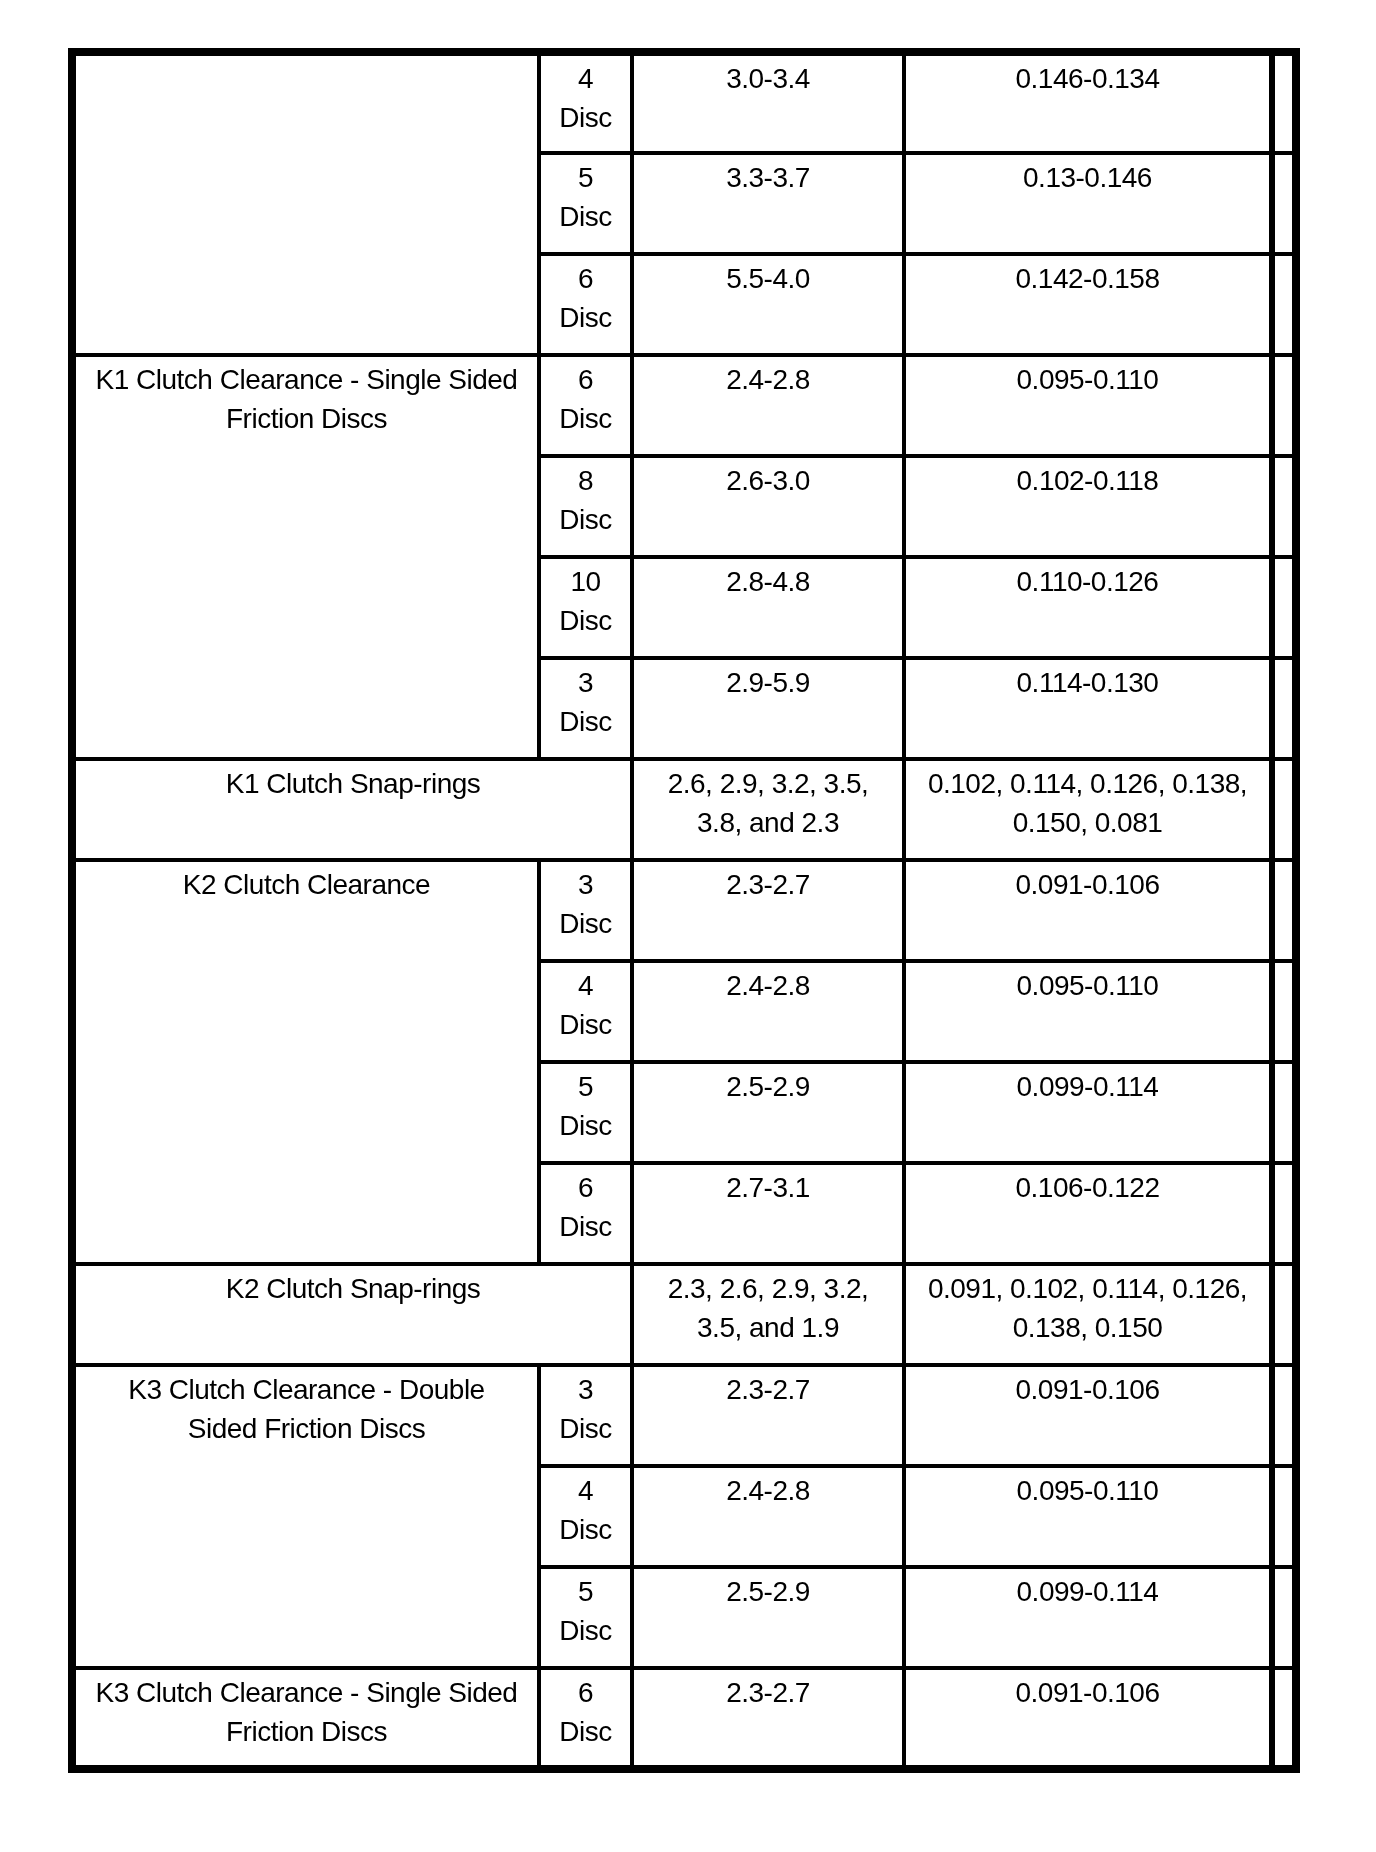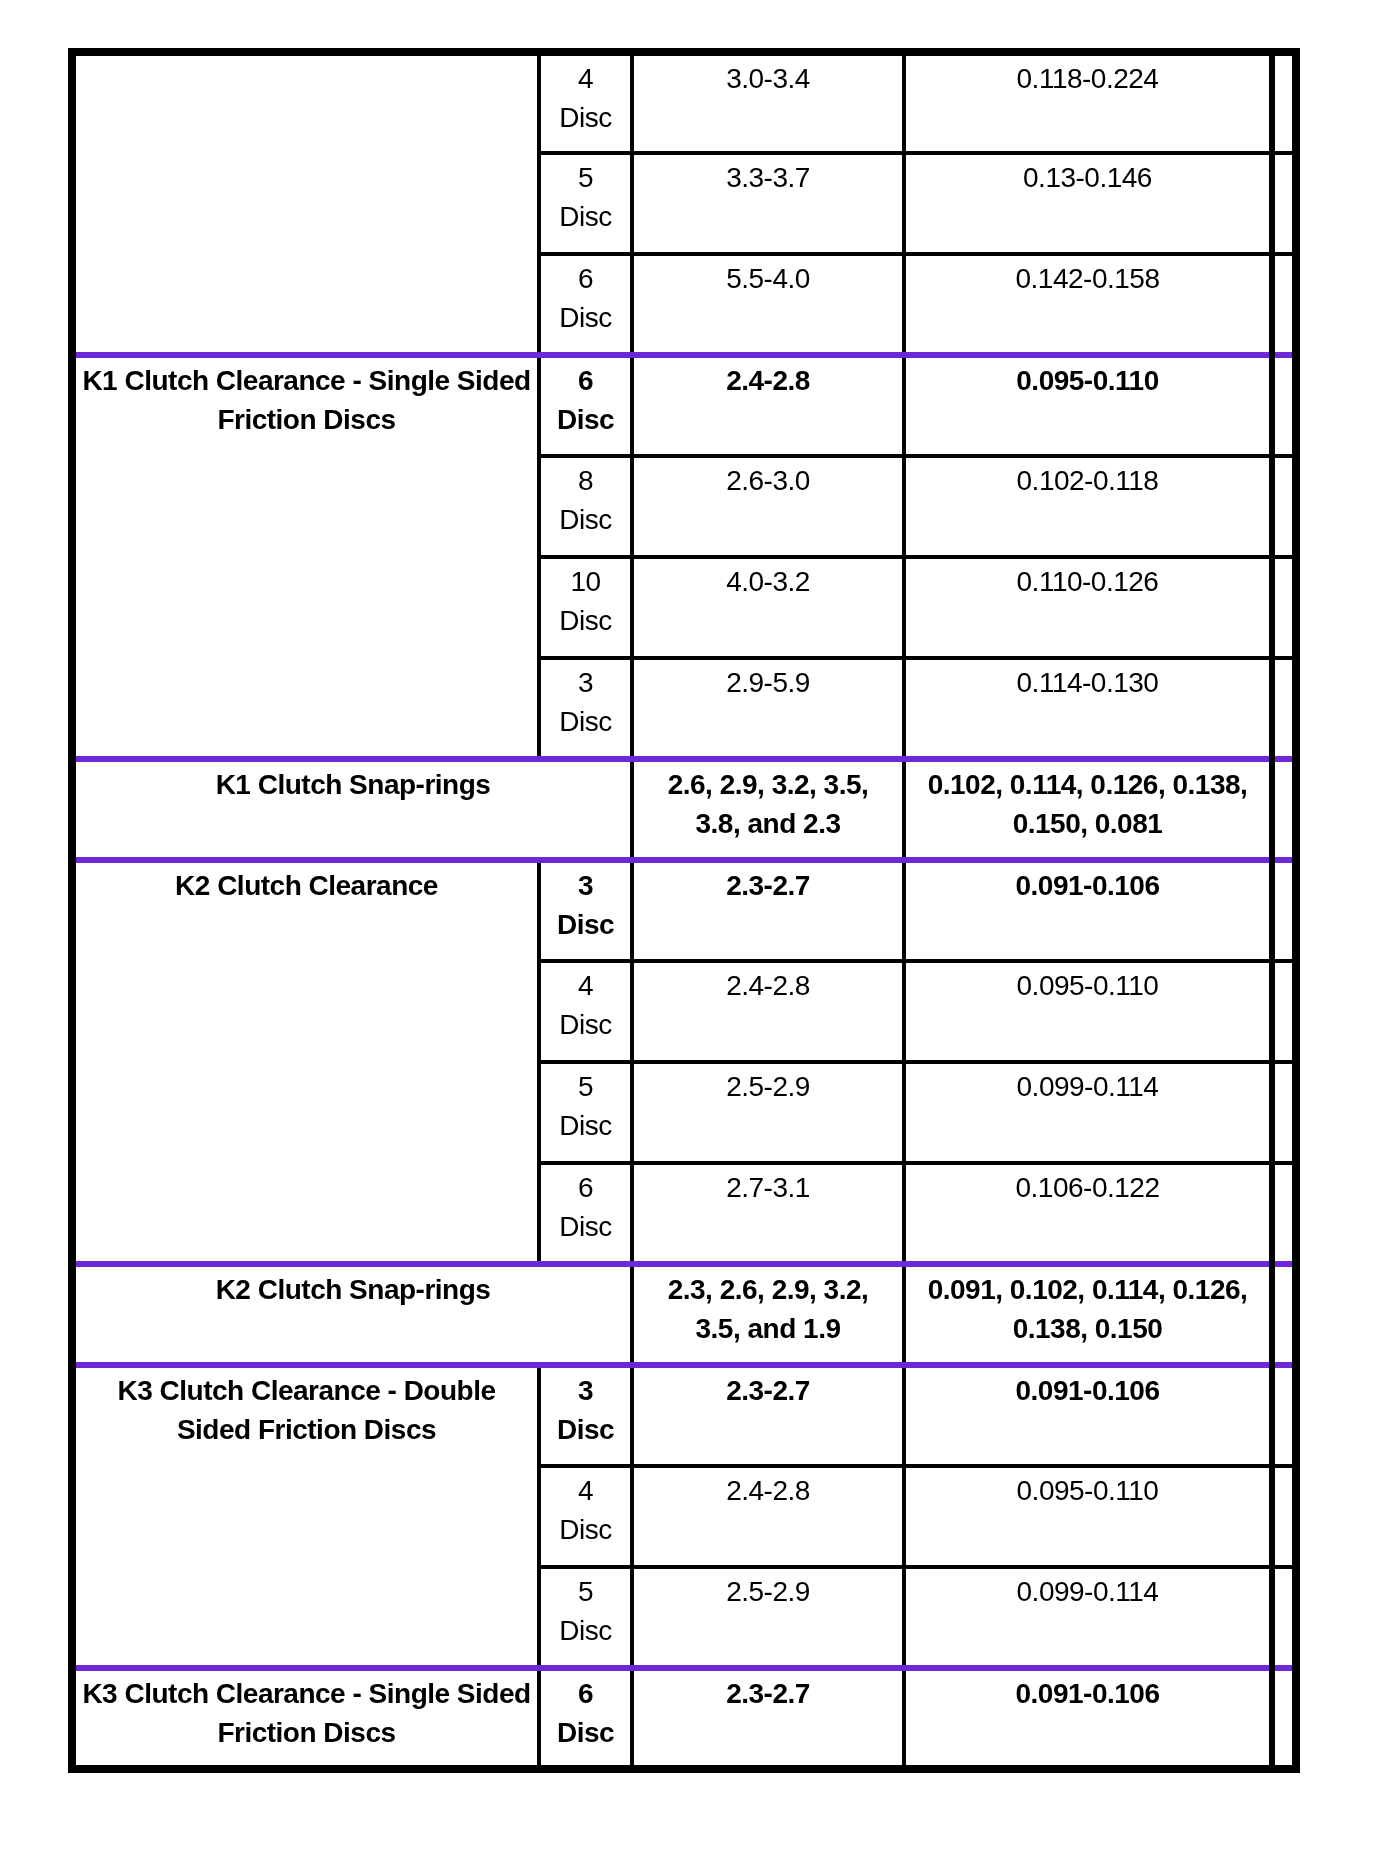--- a/index.html
+++ b/index.html
@@ -30,21 +30,21 @@
     vertical-align: top;
     text-align: center;
     padding: 3px 4px 0 4px;
     font-size: 28px;
     line-height: 1.4;
     letter-spacing: -0.5px;
     white-space: pre-line;
     overflow: hidden;
   }
   
-  .spec-table tr.group-start > td { border-top: 6px solid #6d28d9; font-weight: bold; }
+  .spec-table tr.group-start > td { border-top: 2px solid #6d28d9; }
   
   .spec-table td.spacer { border-left: 6px solid #000000; padding: 0; }
 </style>
 </head>
 <body>
 
 <div class="page">
   <table class="spec-table">
     <colgroup>
       <col style="width:467px">
@@ -53,21 +53,21 @@
       <col style="width:368px">
       <col style="width:24px">
     </colgroup>
     <tbody>
 
       <tr>
         <td rowspan="3"></td>
         <td>4
 Disc</td>
         <td>3.0-3.4</td>
-        <td>0.118-0.224</td>
+        <td>0.146-0.134</td>
         <td class="spacer"></td>
       </tr>
       <tr>
         <td>5
 Disc</td>
         <td>3.3-3.7</td>
         <td>0.13-0.146</td>
         <td class="spacer"></td>
       </tr>
       <tr>
@@ -90,21 +90,21 @@
       <tr>
         <td>8
 Disc</td>
         <td>2.6-3.0</td>
         <td>0.102-0.118</td>
         <td class="spacer"></td>
       </tr>
       <tr>
         <td>10
 Disc</td>
-        <td>4.0-3.2</td>
+        <td>2.8-4.8</td>
         <td>0.110-0.126</td>
         <td class="spacer"></td>
       </tr>
       <tr>
         <td>3
 Disc</td>
         <td>2.9-5.9</td>
         <td>0.114-0.130</td>
         <td class="spacer"></td>
       </tr>

